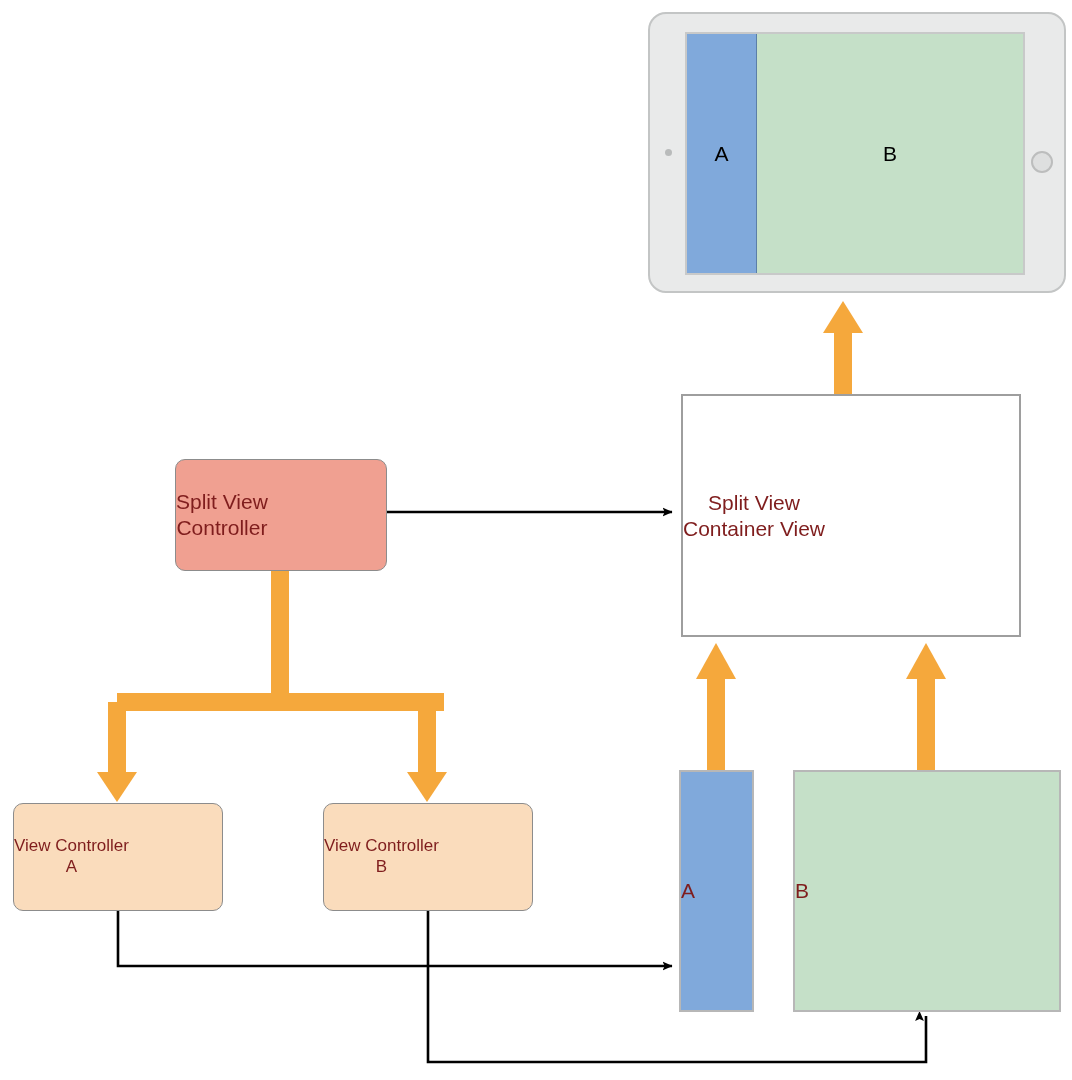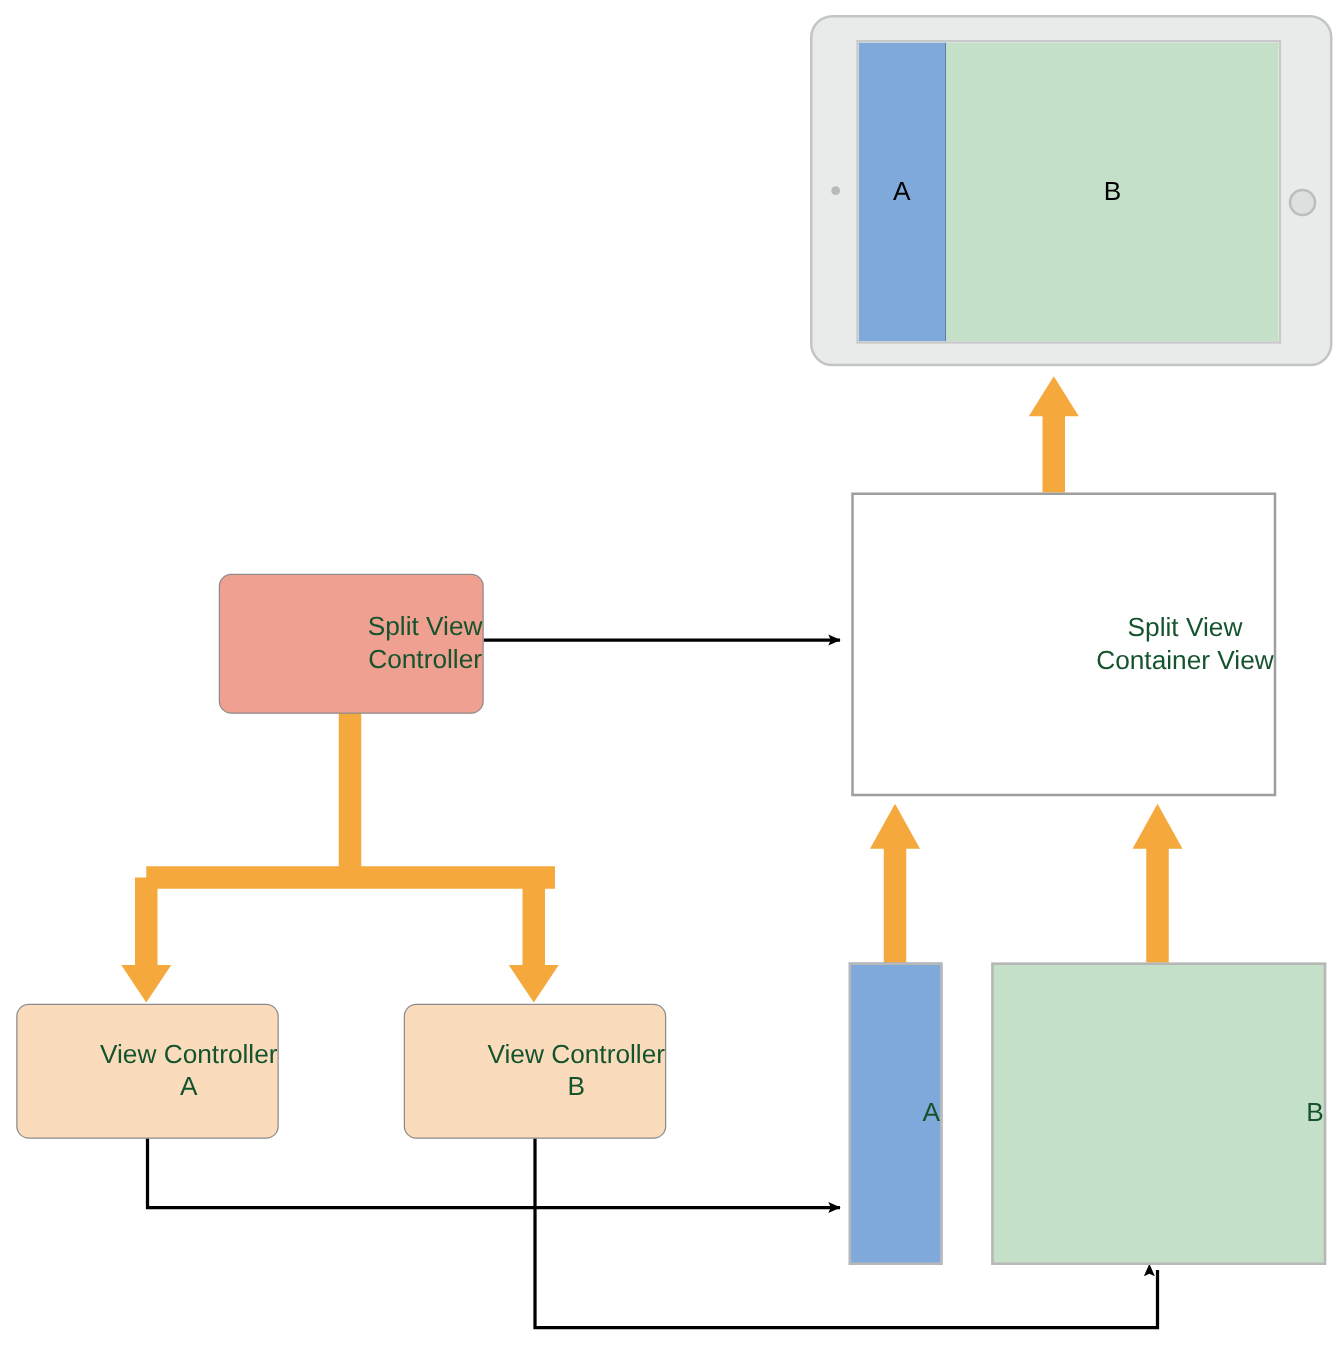--- a/index.html
+++ b/index.html
@@ -23,37 +23,37 @@
     top: 0;
     width: 1072px;
     height: 1080px;
   }
   
   .box {
     position: absolute;
     box-sizing: border-box;
     display: flex;
     align-items: center;
-    justify-content: flex-end;
+    justify-content: flex-start;
     text-align: center;
-    color: #14532d;
+    color: #7f1d1d;
     white-space: pre-line;
     line-height: 1.22;
   }
   .box-split-vc {
     background: #f0a091;
     border: 1px solid #8c8c8c;
     border-radius: 10px;
     font-size: 21px;
   }
   .box-vc {
     background: #fadcbc;
     border: 1px solid #8c8c8c;
     border-radius: 10px;
-    font-size: 21px;
+    font-size: 17px;
   }
   .box-container-view {
     background: #ffffff;
     border: 2px solid #9e9e9e;
     border-radius: 0;
     font-size: 21px;
   }
   .rect-a {
     background: #80a9db;
     border: 2px solid #b7b7b7;

